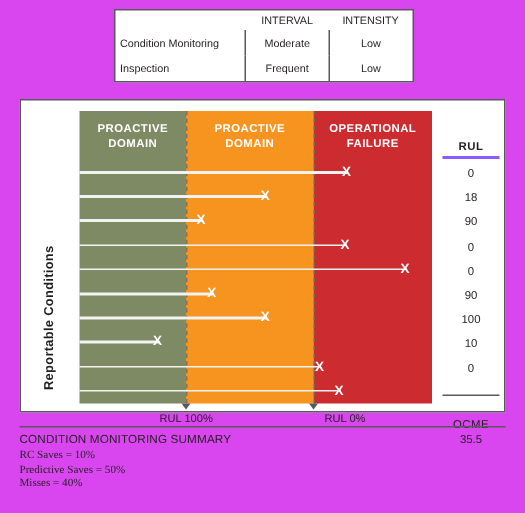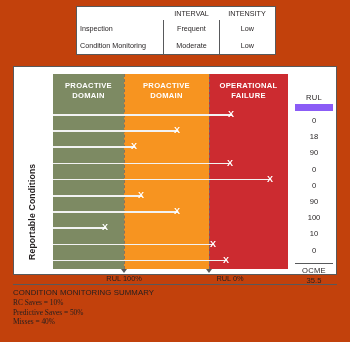--- a/index.html
+++ b/index.html
@@ -2,21 +2,21 @@
 <html><head>
 <meta charset="utf-8">
 <style>
   html,body{margin:0;padding:0;background:#ffffff;}
   body{
     width:350px;height:342px;
     font-family:"Liberation Sans", sans-serif;
     color:#231f20;
     -webkit-font-smoothing:none;
   }
-  #root{position:relative;width:350px;height:342px;overflow:hidden;background:#c2410c;}
+  #root{position:relative;width:350px;height:342px;overflow:hidden;background:#d946ef;}
 
   
   #top-table{
     position:absolute;left:76px;top:6px;width:200px;height:49px;
     border:1px solid #58595b;background:#fff;
     box-sizing:border-box;
   }
   #top-table table{
     border-collapse:collapse;width:100%;height:100%;
     font-size:7.2px;line-height:1;
@@ -74,23 +74,23 @@
     position:absolute;top:1px;color:#ffffff;font-size:9px;font-weight:bold;
     line-height:12px;transform:translateX(-4px);
   }
 
   
   #rul-col{
     position:absolute;left:292px;top:74px;width:44px;height:195px;
     text-align:center;
   }
   #rul-head{
-    font-size:7.6px;font-weight:normal;letter-spacing:.3px;
+    font-size:7.6px;font-weight:bold;letter-spacing:.3px;
     padding-top:19px;padding-bottom:2px;
-    border-bottom:7px solid #8b5cf6;margin:0 3px 0 3px;
+    border-bottom:2px solid #8b5cf6;margin:0 3px 0 3px;
   }
   #rul-list{margin-top:2px;}
   .rul-val{
     height:16.2px;line-height:16.2px;font-size:7.6px;
   }
 
   
   .axis-lbl{
     position:absolute;font-size:7.4px;white-space:nowrap;
     transform:translateX(-50%);
@@ -100,21 +100,21 @@
     border-left:3px solid transparent;border-right:3px solid transparent;
     border-top:4px solid #58595b;transform:translateX(-3px);
   }
 
   
   #ocme{
     position:absolute;left:292px;top:263px;width:44px;text-align:center;
   }
   #ocme .ocme-lbl{
     font-size:7.6px;font-weight:normal;letter-spacing:.3px;
-    border-top:1px solid #58595b;padding-top:2px;margin:0 3px;
+    border-top:1px solid #58595b;padding-top:14px;margin:0 3px;
   }
   #ocme .ocme-val{font-size:7.6px;margin-top:1px;}
 
   
   #yaxis-title{
     position:absolute;left:27px;top:110px;
     width:150px;height:12px;
     transform:rotate(-90deg);transform-origin:0 0;
     margin-top:150px;
     font-size:8.6px;font-weight:bold;letter-spacing:.2px;
@@ -136,27 +136,27 @@
 
   <div id="top-table">
     <table>
       <tbody>
           <tr class="tt-head">
         <td class="tt-c0"></td>
         <td class="tt-c1">INTERVAL</td>
         <td class="tt-c2">INTENSITY</td>
       </tr>
       <tr class="tt-row">
-        <td class="tt-c0">Inspection</td>
-        <td class="tt-c1">Frequent</td>
+        <td class="tt-c0">Condition Monitoring</td>
+        <td class="tt-c1">Moderate</td>
         <td class="tt-c2">Low</td>
       </tr>
       <tr class="tt-row">
-        <td class="tt-c0">Condition Monitoring</td>
-        <td class="tt-c1">Moderate</td>
+        <td class="tt-c0">Inspection</td>
+        <td class="tt-c1">Frequent</td>
         <td class="tt-c2">Low</td>
       </tr>
     </tbody>
       </table>
   </div>
 
   <div id="chart-frame"></div>
 
   <div id="yaxis-title">Reportable Conditions</div>
 

